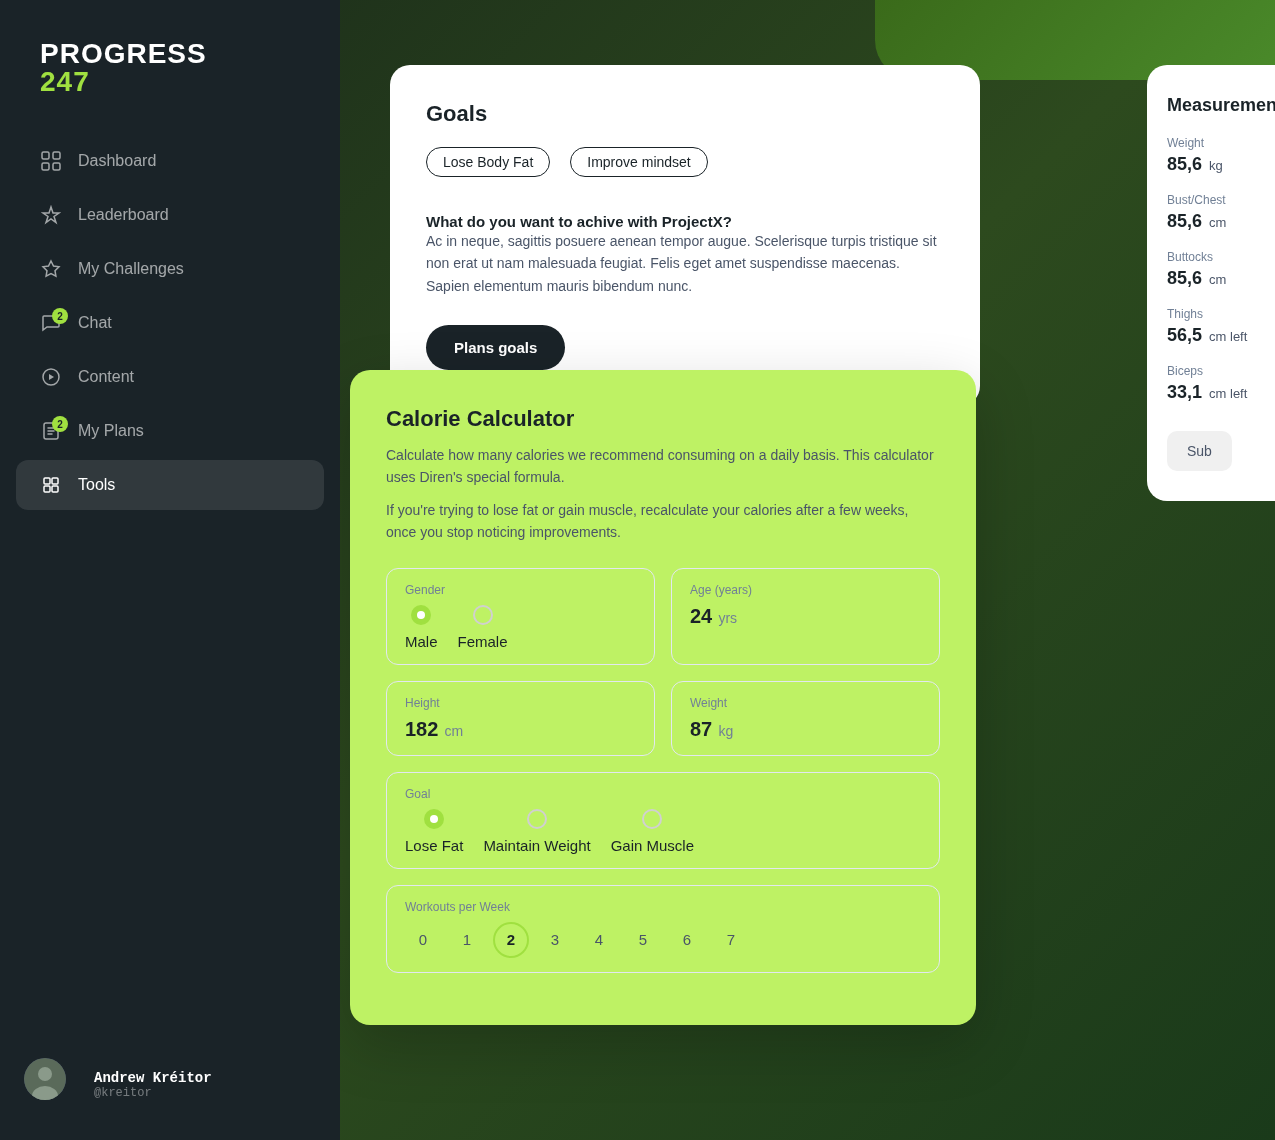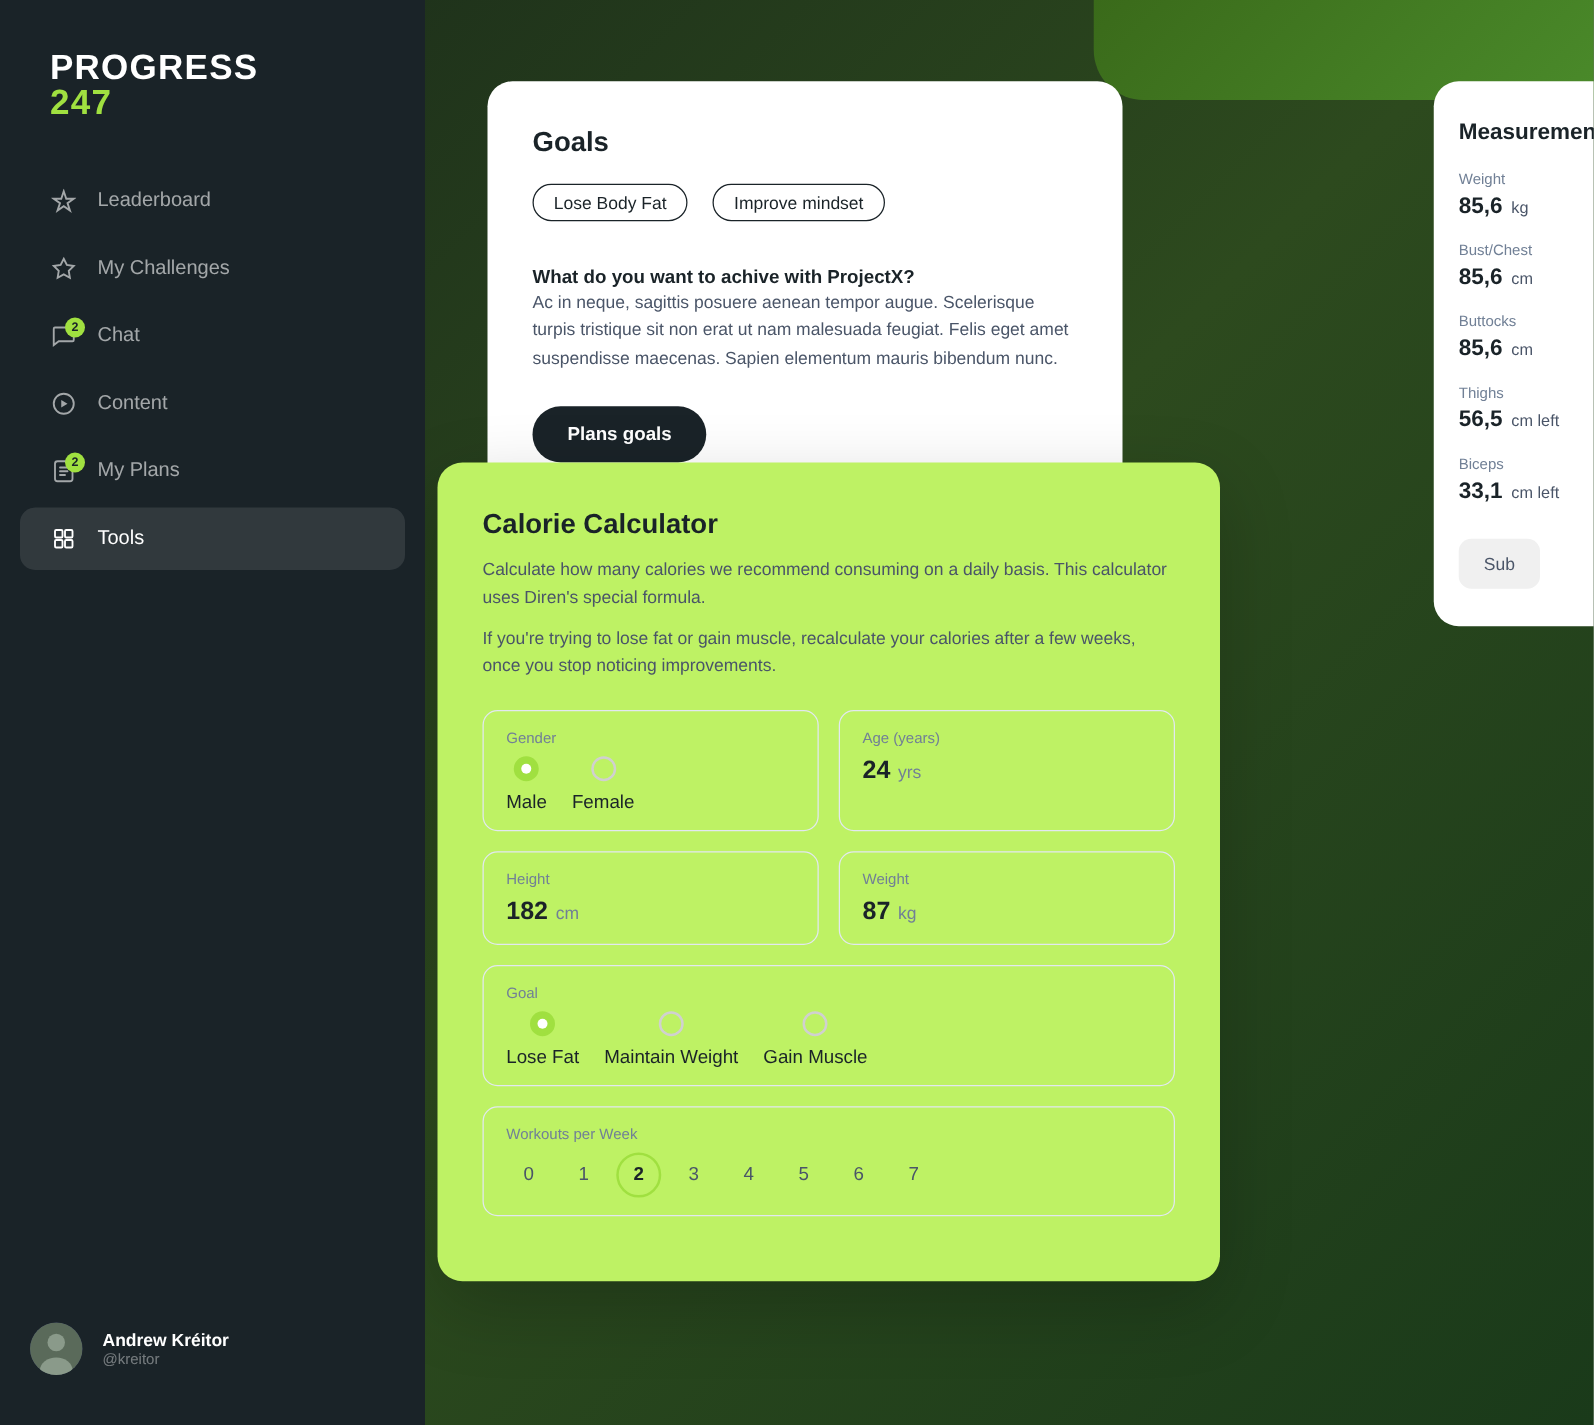--- a/index.html
+++ b/index.html
@@ -83,22 +83,23 @@
       border-radius: 50%;
       display: flex;
       align-items: center;
       justify-content: center;
     }
 
     .sidebar-footer {
       margin-top: auto;
       padding: 0 24px;
       display: flex;
-      align-items: center;
-      gap: 16px;
+      align-items: flex-end;
+      gap: 28px;
+      font-family: Liberation Mono, monospace;
     }
     .avatar {
       width: 42px;
       height: 42px;
       border-radius: 50%;
       background: #4a5568;
       overflow: hidden;
       display: flex;
       align-items: center;
       justify-content: center;
@@ -119,21 +120,21 @@
       flex: 1;
       position: relative;
       overflow: hidden;
     }
 
     
     .goals-card {
       position: absolute;
       top: 65px;
       left: 50px;
-      width: 508px;
+      width: 590px;
       background: white;
       border-radius: 20px;
       padding: 36px;
       z-index: 2;
     }
     .goals-title {
       font-size: 22px;
       font-weight: 700;
       color: #1a2328;
       margin-bottom: 20px;
@@ -372,20 +373,31 @@
 
 <div class="sidebar">
   <div class="logo">
     <div class="logo-text">
       <span>PROGRESS</span><br>
       <span class="logo-num">247</span>
     </div>
   </div>
 
   <nav class="nav-menu">
+    <div class="nav-item">
+      <span class="nav-icon">
+        <svg width="20" height="20" viewBox="0 0 20 20" fill="none">
+          <rect x="1" y="1" width="7" height="7" rx="1.5" stroke="rgba(255,255,255,0.6)" stroke-width="1.5"></rect>
+          <rect x="12" y="1" width="7" height="7" rx="1.5" stroke="rgba(255,255,255,0.6)" stroke-width="1.5"></rect>
+          <rect x="1" y="12" width="7" height="7" rx="1.5" stroke="rgba(255,255,255,0.6)" stroke-width="1.5"></rect>
+          <rect x="12" y="12" width="7" height="7" rx="1.5" stroke="rgba(255,255,255,0.6)" stroke-width="1.5"></rect>
+        </svg>
+      </span>
+      <span>Dashboard</span>
+    </div>
 
     <div class="nav-item">
       <span class="nav-icon">
         <svg width="20" height="20" viewBox="0 0 20 20" fill="none">
           <path d="M10 2l2 6h6l-5 3.5 2 6L10 14l-5 3.5 2-6L2 8h6z" stroke="rgba(255,255,255,0.6)" stroke-width="1.5" fill="none"></path>
         </svg>
       </span>
       <span>Leaderboard</span>
     </div>
 

